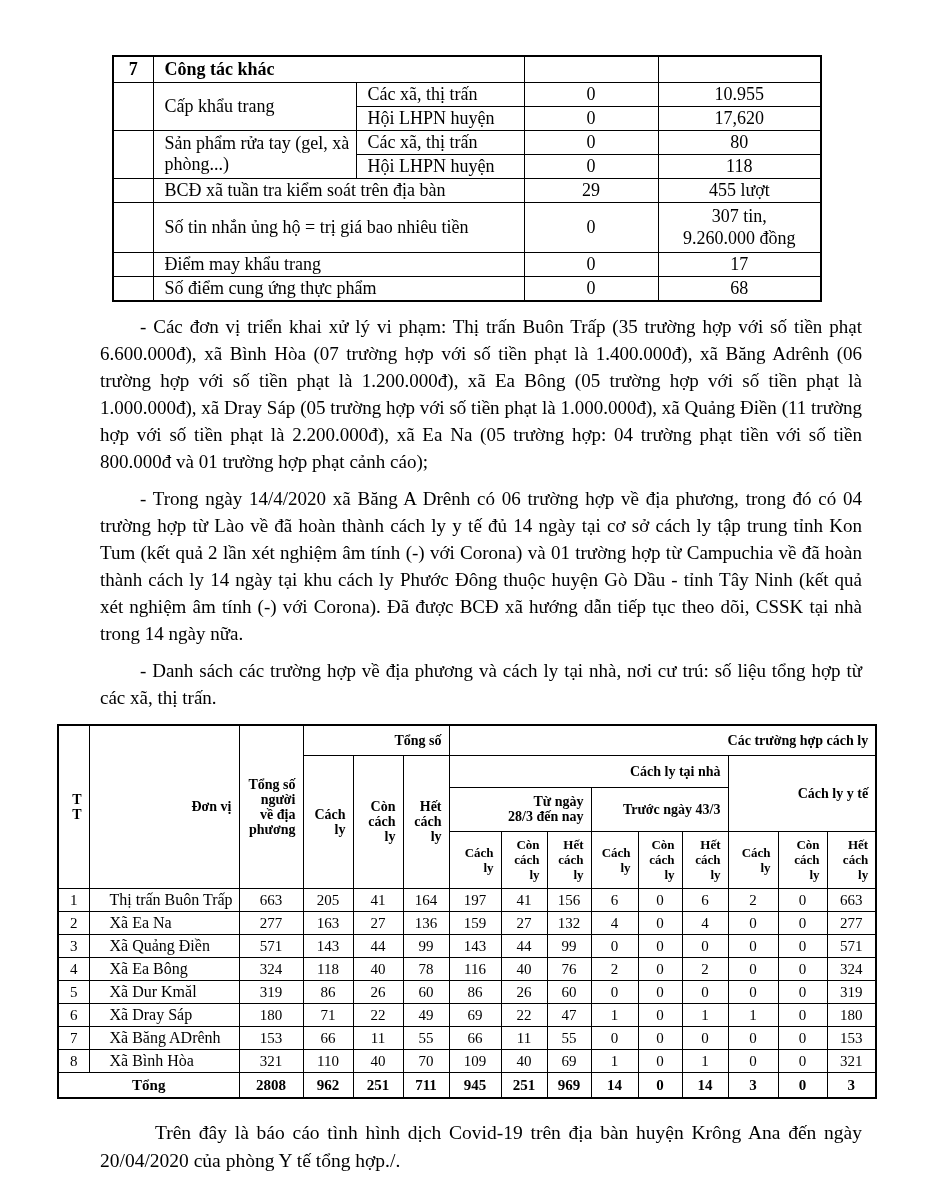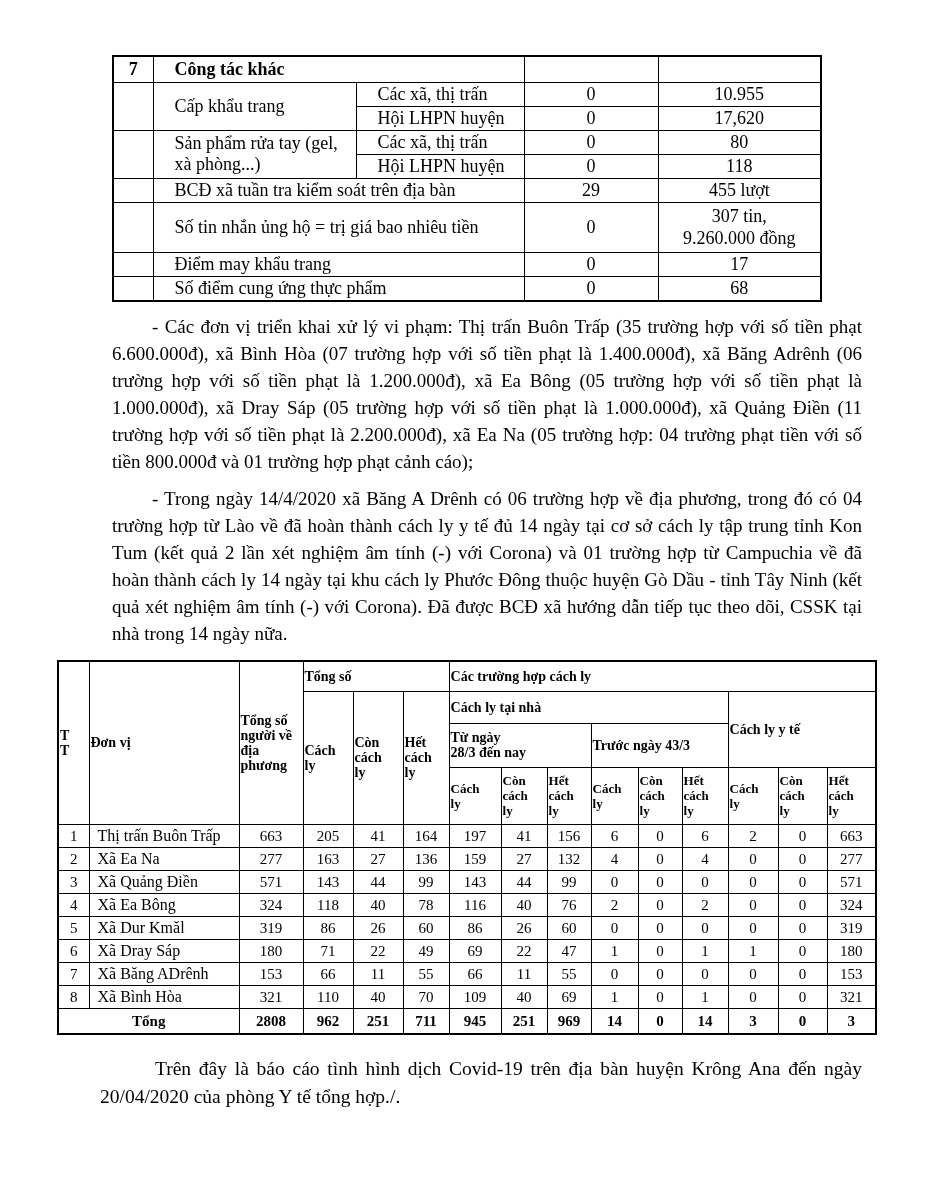--- a/index.html
+++ b/index.html
@@ -7,46 +7,46 @@
     width:928px;height:1200px;background:#ffffff;color:#000;
     font-family:"Liberation Serif","DejaVu Serif",serif;
     position:relative;overflow:hidden;
   }
   table{border-collapse:collapse;table-layout:fixed;}
   td,th{border:1px solid #000;vertical-align:middle;overflow:hidden;}
 
   
   .t1{width:708px;margin:55px 0 0 112px;border:2px solid #000;font-size:18px;}
   .t1 td{height:23px;text-align:center;padding:0 4px;line-height:21px;}
-  .t1 td.label{text-align:left;padding-left:21px;}
+  .t1 td.label{text-align:left;padding-left:11px;}
   .t1 tr.tall td{height:49px;}
   .t1 td.bold{font-weight:bold;}
   .t1 td.pre{white-space:pre-line;line-height:22px;font-family:Liberation Serif, serif;}
 
   
   .notes{margin:11px 66px 0 100px;}
   .notes-heading{
     font-size:19px;font-weight:bold;font-style:italic;
     text-decoration:underline;margin:0 0 4px 14px;
   }
   .notes p{
     font-size:19px;line-height:27px;text-align:justify;
-    text-indent:40px;margin:8px 0 10px 12px;
+    text-indent:40px;margin:8px 0 10px 0;
   }
 
   
   .t2{width:818px;margin:13px 0 0 57px;border:2px solid #000;}
-  .t2 th{font-weight:bold;text-align:left;padding:0 1px;line-height:15px;margin-top:28px;}
+  .t2 th{font-weight:bold;text-align:right;padding:0 7px;line-height:15px;margin-top:28px;}
   .t2 .h1 th{height:29px;font-size:14px;}
   .t2 .h2 th{height:31px;font-size:14px;}
   .t2 .h3 th{height:43px;font-size:14px;}
   .t2 .h4 th{height:56px;font-size:13px;line-height:15px;}
   .t2 th.pre{white-space:pre-line;}
   .t2 tbody td{height:22px;font-size:15px;text-align:center;padding:0 2px;line-height:18px;}
-  .t2 tbody td.unit{text-align:left;padding-left:8px;font-size:16px;}
+  .t2 tbody td.unit{text-align:left;padding-left:20px;font-size:16px;}
   .t2 tr.total td{font-weight:bold;height:24px;}
 
   
   .closing{
     margin:20px 66px 0 100px;font-size:19.5px;line-height:28px;
     text-align:justify;text-indent:55px;
   }
 </style>
 </head>
 <body>
@@ -116,20 +116,21 @@
       <td class="label" colspan="2">Số điểm cung ứng thực phẩm</td>
       <td>0</td>
       <td>68</td>
     </tr>
   </tbody>
     </table>
 
   <div class="notes">
     <p>- Các đơn vị triển khai xử lý vi phạm: Thị trấn Buôn Trấp (35 trường hợp với số tiền phạt 6.600.000đ), xã Bình Hòa (07 trường hợp với số tiền phạt là 1.400.000đ), xã Băng Adrênh (06 trường hợp với số tiền phạt là 1.200.000đ), xã Ea Bông (05 trường hợp với số tiền phạt là 1.000.000đ), xã Dray Sáp (05 trường hợp với số tiền phạt là 1.000.000đ), xã Quảng Điền (11 trường hợp với số tiền phạt là 2.200.000đ), xã Ea Na (05 trường hợp: 04 trường phạt tiền với số tiền 800.000đ và 01 trường hợp phạt cảnh cáo);</p>
     <p>- Trong ngày 14/4/2020 xã Băng A Drênh có 06 trường hợp về địa phương, trong đó có 04 trường hợp từ Lào về đã hoàn thành cách ly y tế đủ 14 ngày tại cơ sở cách ly tập trung tỉnh Kon Tum (kết quả 2 lần xét nghiệm âm tính (-) với Corona) và 01 trường hợp từ Campuchia về đã hoàn thành cách ly 14 ngày tại khu cách ly Phước Đông thuộc huyện Gò Dầu - tỉnh Tây Ninh (kết quả xét nghiệm âm tính (-) với Corona). Đã được BCĐ xã hướng dẫn tiếp tục theo dõi, CSSK tại nhà trong 14 ngày nữa.</p>
+    <p>- Danh sách các trường hợp về địa phương và cách ly tại nhà, nơi cư trú: số liệu tổng hợp từ các xã, thị trấn.</p>
   </div>
 
   <table class="t2">
     <colgroup>
       <col style="width:31px">
         <col style="width:150px">
         <col style="width:64px">
       <col style="width:50px">
         <col style="width:50px">
         <col style="width:46px">

